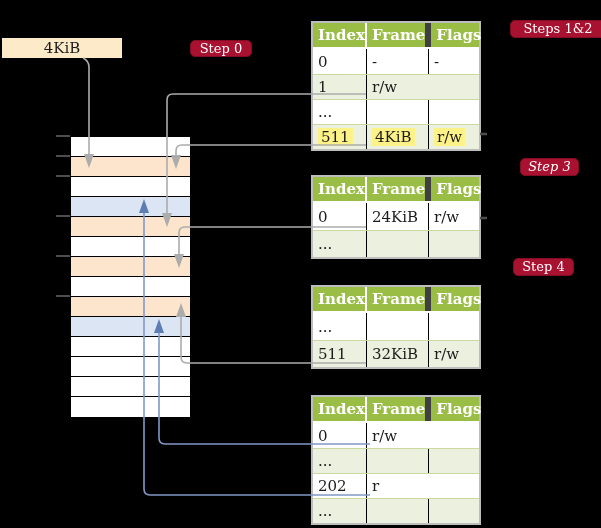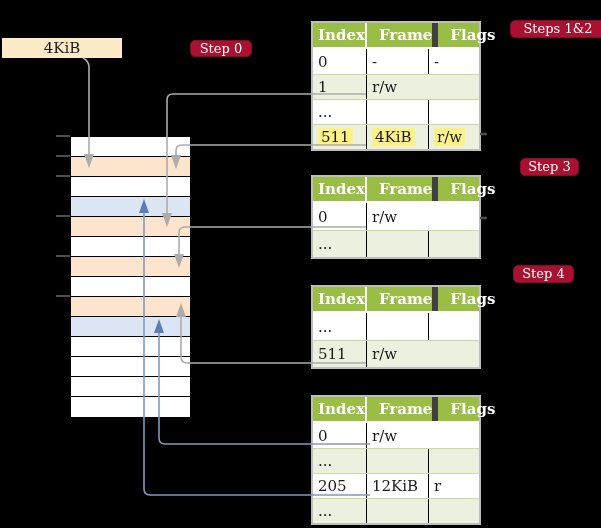--- a/index.html
+++ b/index.html
@@ -19,22 +19,22 @@
 
   
   .badge{
     position:absolute;background:var(--badge-red,#A8112F);
     border:1px solid #820c24;border-radius:5px;
     color:#fff;font-size:13px;text-align:center;
     box-sizing:border-box;
   }
   .badge-step0 {left:190px;top:40px; width:62px;height:17px;line-height:15px;text-align:center;}
   .badge-steps12{left:510px;top:20px; width:96px;height:18px;line-height:16px;}
-  .badge-step3 {left:520px;top:158px;width:59px;height:18px;line-height:16px;}
-  .badge-step4 {left:513px;top:265px;width:61px;height:18px;line-height:16px;}
+  .badge-step3 {left:520px;top:158px;width:59px;height:18px;line-height:16px;font-style:italic;}
+  .badge-step4 {left:513px;top:258px;width:61px;height:18px;line-height:16px;}
 
   
   .memory-stack{
     position:absolute;left:70px;top:136px;width:121px;height:281px;
     border:1px solid #000;box-sizing:border-box;background:#fff;
   }
   .mrow{height:20px;box-sizing:border-box;border-bottom:1px solid #000;}
   .mrow:last-child{border-bottom:none;}
   .mrow.free{background:#ffffff;}
   .mrow.page-table{background:var(--frame-peach,#FCE5CC);}
@@ -43,21 +43,21 @@
   
   .ptable{
     position:absolute;width:170px;
     border:2px solid var(--table-border-gray,#BDBDBD);
     box-sizing:border-box;background:#fff;
   }
   .pos-t1{left:311px;top:21px; --rh:25px;}
   .pos-t2{left:311px;top:175px;--rh:27px;}
   .pos-t3{left:311px;top:285px;--rh:27px;}
   .pos-t4{left:311px;top:395px;--rh:25px;}
-  .thead{display:flex;background:var(--header-green,#9ABE45);border-bottom:2px solid #fff;gap:7px;}
+  .thead{display:flex;background:var(--header-green,#9ABE45);border-bottom:2px solid #fff;}
   .hcell{
     height:24px;line-height:24px;color:#fff;font-weight:bold;font-size:15px;
     padding-left:5px;box-sizing:content-box;
   }
   .hcell.h0{width:47px;border-right:2px solid #fff;}
   .hcell.h1{width:55px;border-right:6px solid #404040;}
   .hcell.h2{flex:1;}
   .trow{display:flex;height:var(--rh,26px);box-sizing:border-box;}
   .trow + .trow{border-top:1.5px solid var(--separator-green,#C9D9A0);}
   .trow.shaded{background:var(--row-green,#EBF1DE);}
@@ -159,20 +159,23 @@
   <div class="ptable pos-t2">
       <div class="thead">
         <div class="hcell h0">Index</div>
         <div class="hcell h1">Frame</div>
         <div class="hcell h2">Flags</div>
       </div>
       <div class="trow">
         <div class="tcell c0">
           <span>0</span>
         </div>
+        <div class="tcell c1">
+          <span>24KiB</span>
+        </div>
         <div class="tcell c2">
           <span>r/w</span>
         </div>
       </div>
       <div class="trow shaded">
         <div class="tcell c0">
           <span>...</span>
         </div>
         <div class="tcell c1"></div>
         <div class="tcell c2"></div>
@@ -188,20 +191,23 @@
         <div class="tcell c0">
           <span>...</span>
         </div>
         <div class="tcell c1"></div>
         <div class="tcell c2"></div>
       </div>
       <div class="trow shaded">
         <div class="tcell c0">
           <span>511</span>
         </div>
+        <div class="tcell c1">
+          <span>32KiB</span>
+        </div>
         <div class="tcell c2">
           <span>r/w</span>
         </div>
       </div>
     </div>
   <div class="ptable pos-t4">
       <div class="thead">
         <div class="hcell h0">Index</div>
         <div class="hcell h1">Frame</div>
         <div class="hcell h2">Flags</div>
@@ -216,24 +222,21 @@
       </div>
       <div class="trow shaded">
         <div class="tcell c0">
           <span>...</span>
         </div>
         <div class="tcell c1"></div>
         <div class="tcell c2"></div>
       </div>
       <div class="trow">
         <div class="tcell c0">
-          <span>205</span>
-        </div>
-        <div class="tcell c1">
-          <span>12KiB</span>
+          <span>202</span>
         </div>
         <div class="tcell c2">
           <span>r</span>
         </div>
       </div>
       <div class="trow shaded">
         <div class="tcell c0">
           <span>...</span>
         </div>
         <div class="tcell c1"></div>

